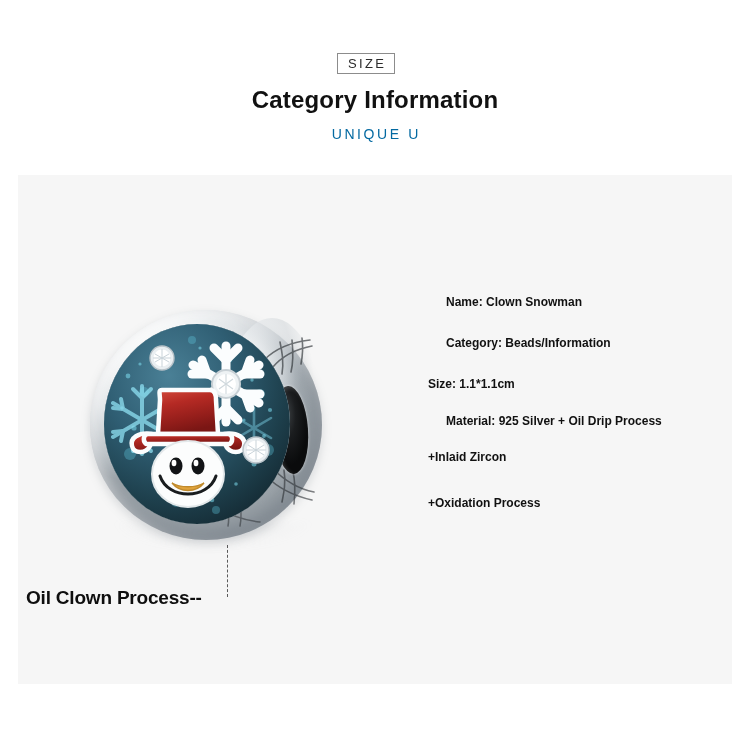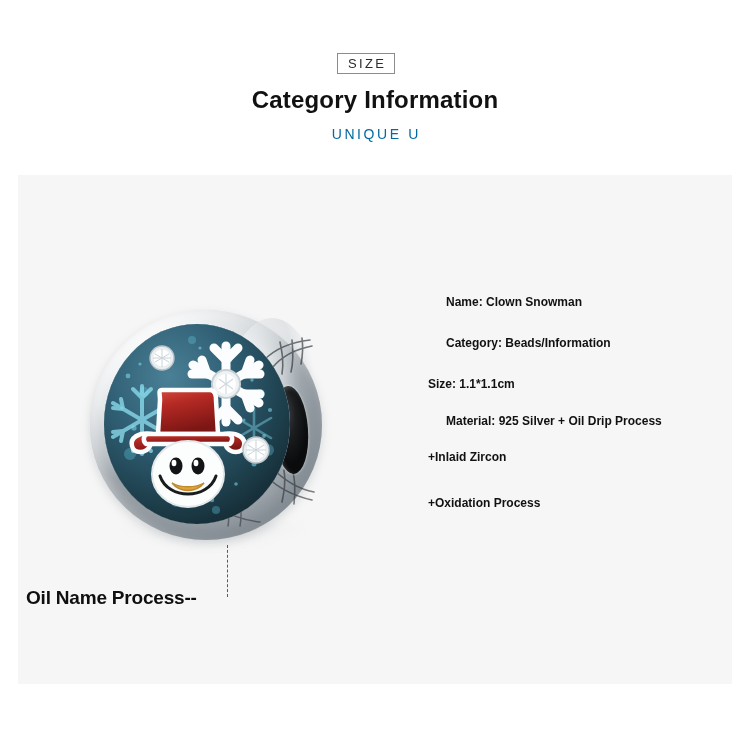--- a/index.html
+++ b/index.html
@@ -431,21 +431,21 @@
             <path d="M14,4 L14,24"></path>
               <path d="M4,14 L24,14"></path>
           </g>
         </svg>
 
       </div>
     </div>
   </div>
 
   <div class="callout-bottom-line"></div>
-  <div class="callout-bottom-label">Oil Name Process--</div>
+  <div class="callout-bottom-label">Oil Clown Process--</div>
 
   <div class="details">
     <div class="detail-line l-name">Name: Clown Snowman</div>
     <div class="detail-line l-cat">Category: Beads/Information</div>
     <div class="detail-line l-size">Size: 1.1*1.1cm</div>
     <div class="detail-line l-mat">Material: 925 Silver + Oil Drip Process</div>
     <div class="detail-line l-zircon">+Inlaid Zircon</div>
     <div class="detail-line l-oxid">+Oxidation Process</div>
   </div>
 

